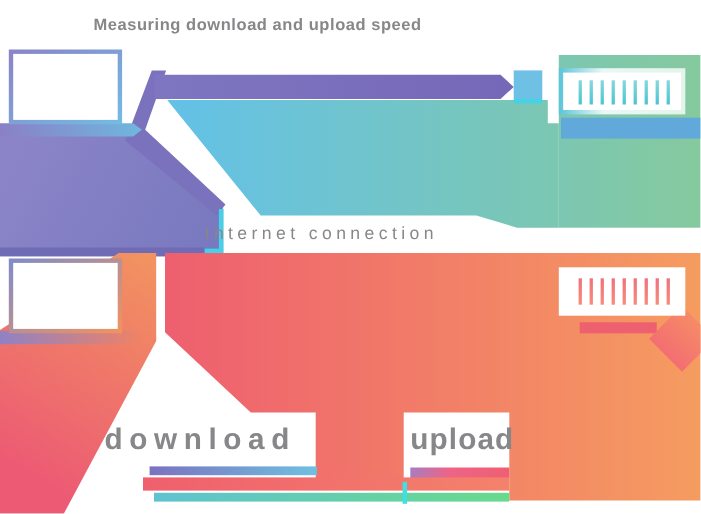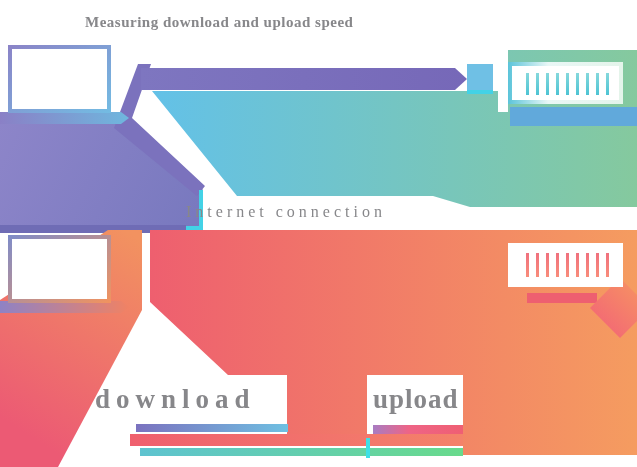--- a/index.html
+++ b/index.html
@@ -1,21 +1,21 @@
 <!DOCTYPE html>
 <html><head>
 <meta charset="utf-8">
 <style>
   html,body{margin:0;padding:0;background:#ffffff;}
   #stage{
     position:relative;
     width:637px;height:467px;
     background:#ffffff;
     overflow:hidden;
-    font-family:Liberation Serif, serif;
+    font-family:Liberation Sans, sans-serif;
   }
   #stage svg{position:absolute;left:0;top:0;}
   text{fill:#87878a;}
   .title-text{font-size:15px;font-weight:bold;letter-spacing:0.5px;}
   .mid-text{font-size:16px;letter-spacing:4px;}
   .big-label{font-size:27px;font-weight:bold;}
   .ls6{letter-spacing:6px;}
   .ls1{letter-spacing:1px;}
 </style>
 </head>

